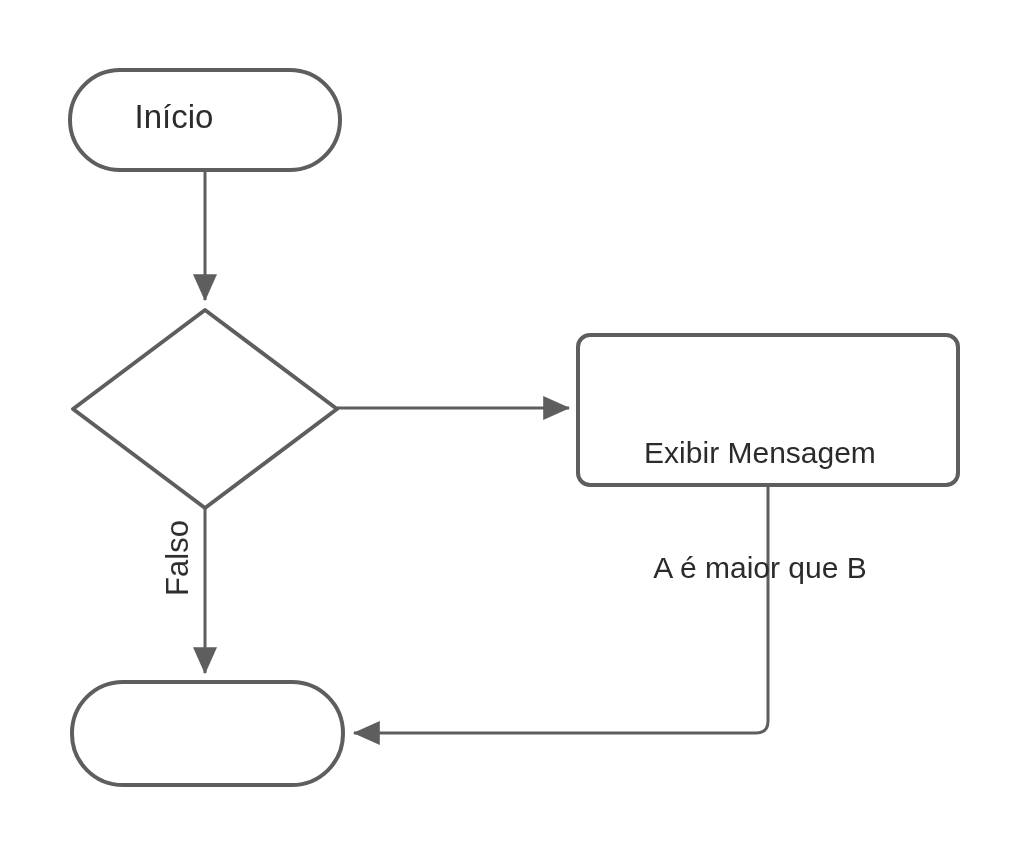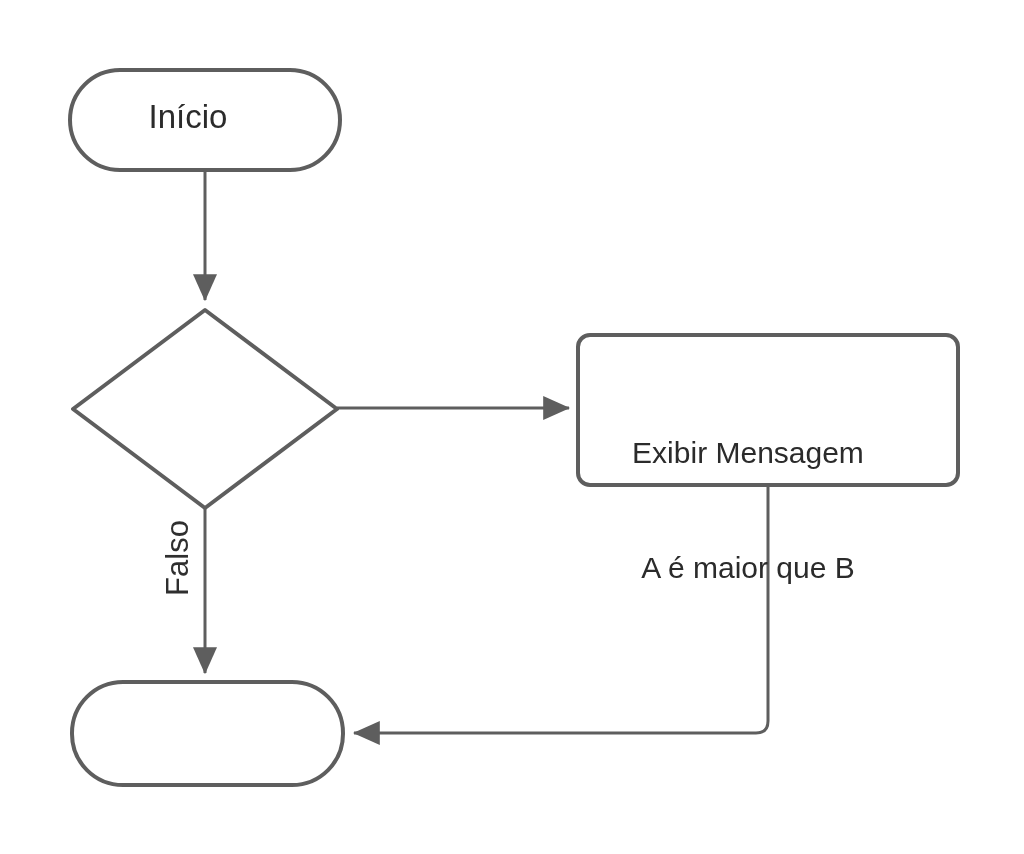--- a/index.html
+++ b/index.html
@@ -35,29 +35,29 @@
     white-space: pre;
     pointer-events: none;
   }
   .edge-label {
     position: absolute;
     color: #2f2f2f;
     font-family: "Liberation Sans", sans-serif;
     white-space: nowrap;
   }
   #label-inicio {
-    left: 74px;  top: 96px;  width: 228px;
+    left: 60px;  top: 96px;  width: 228px;
     font-size: 33px;
   }
   #label-decision {
     left: 73px;  top: 390px; width: 264px;
     font-size: 31px;
   }
   #label-process {
-    left: 558px; top: 357px; width: 380px;
+    left: 570px; top: 357px; width: 380px;
     font-size: 30px;
   }
   #label-fim {
     left: 72px;  top: 711px; width: 271px;
     font-size: 31px;
   }
   #label-verdadeiro {
     left: 351px; top: 363px;
     font-size: 31px;
   }

